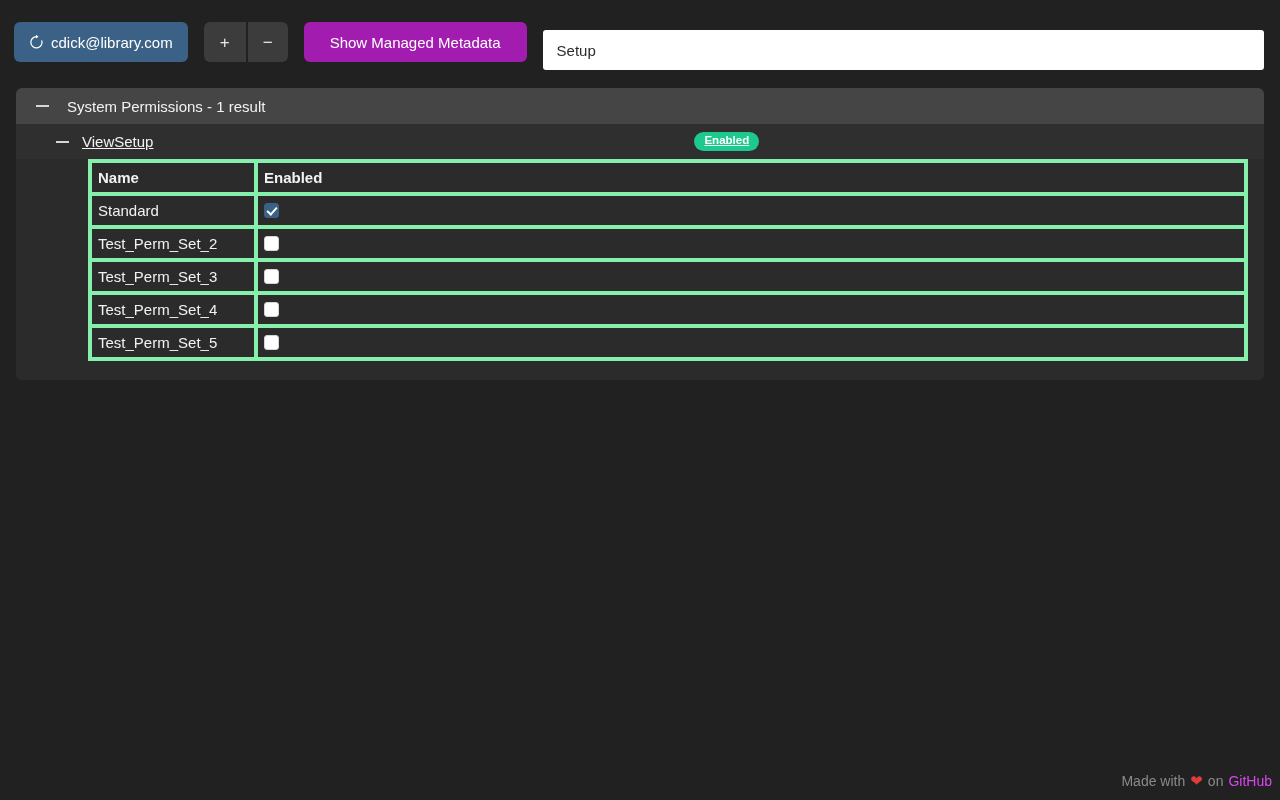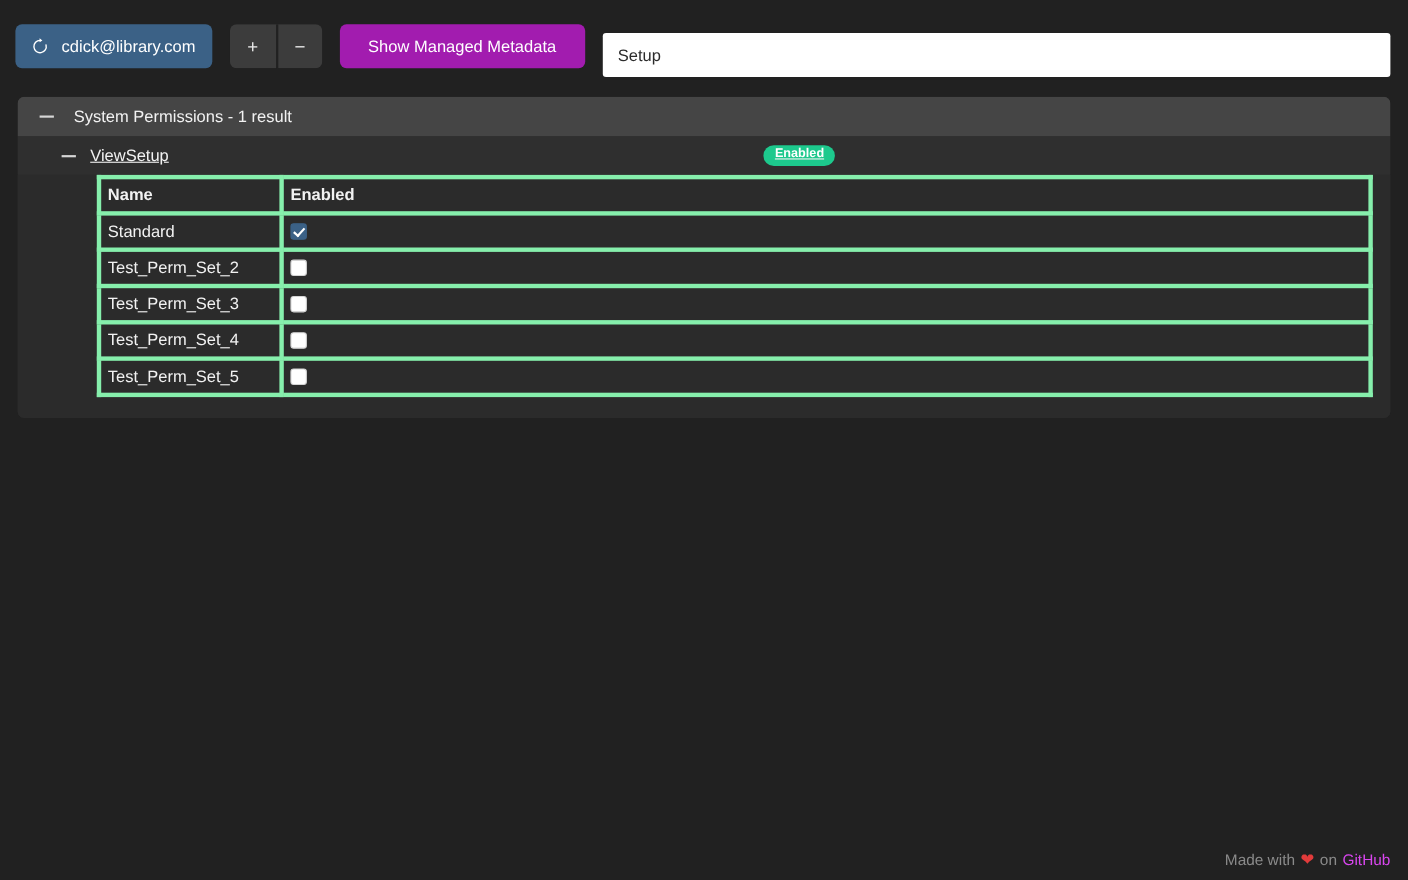--- a/index.html
+++ b/index.html
@@ -25,21 +25,21 @@
   .toolbar {
     display: flex;
     align-items: center;
     padding: 14px 16px 0 14px;
     gap: 0;
   }
 
   .user-btn {
     display: flex;
     align-items: center;
-    gap: 11px;
+    gap: 6px;
     height: 40px;
     padding: 0 15px 0 14px;
     background: #3b6186;
     border: none;
     border-radius: 6px;
     color: #ffffff;
     font-size: 15px;
     font-family: "Liberation Sans", sans-serif;
     cursor: pointer;
     white-space: nowrap;
@@ -208,21 +208,21 @@
     width: 4px;
     height: 8px;
     border: solid #ffffff;
     border-width: 0 2px 2px 0;
     transform: rotate(42deg);
   }
 
   
   .footer {
     position: absolute;
-    right: 16px;
+    right: 8px;
     bottom: 10px;
     font-size: 14px;
     color: #8a8a8a;
     display: flex;
     align-items: center;
     gap: 5px;
   }
   .footer .heart { color: #e23b3b; font-size: 15px; }
   .footer .gh-link { color: #d946ef; text-decoration: none; }
 </style>

